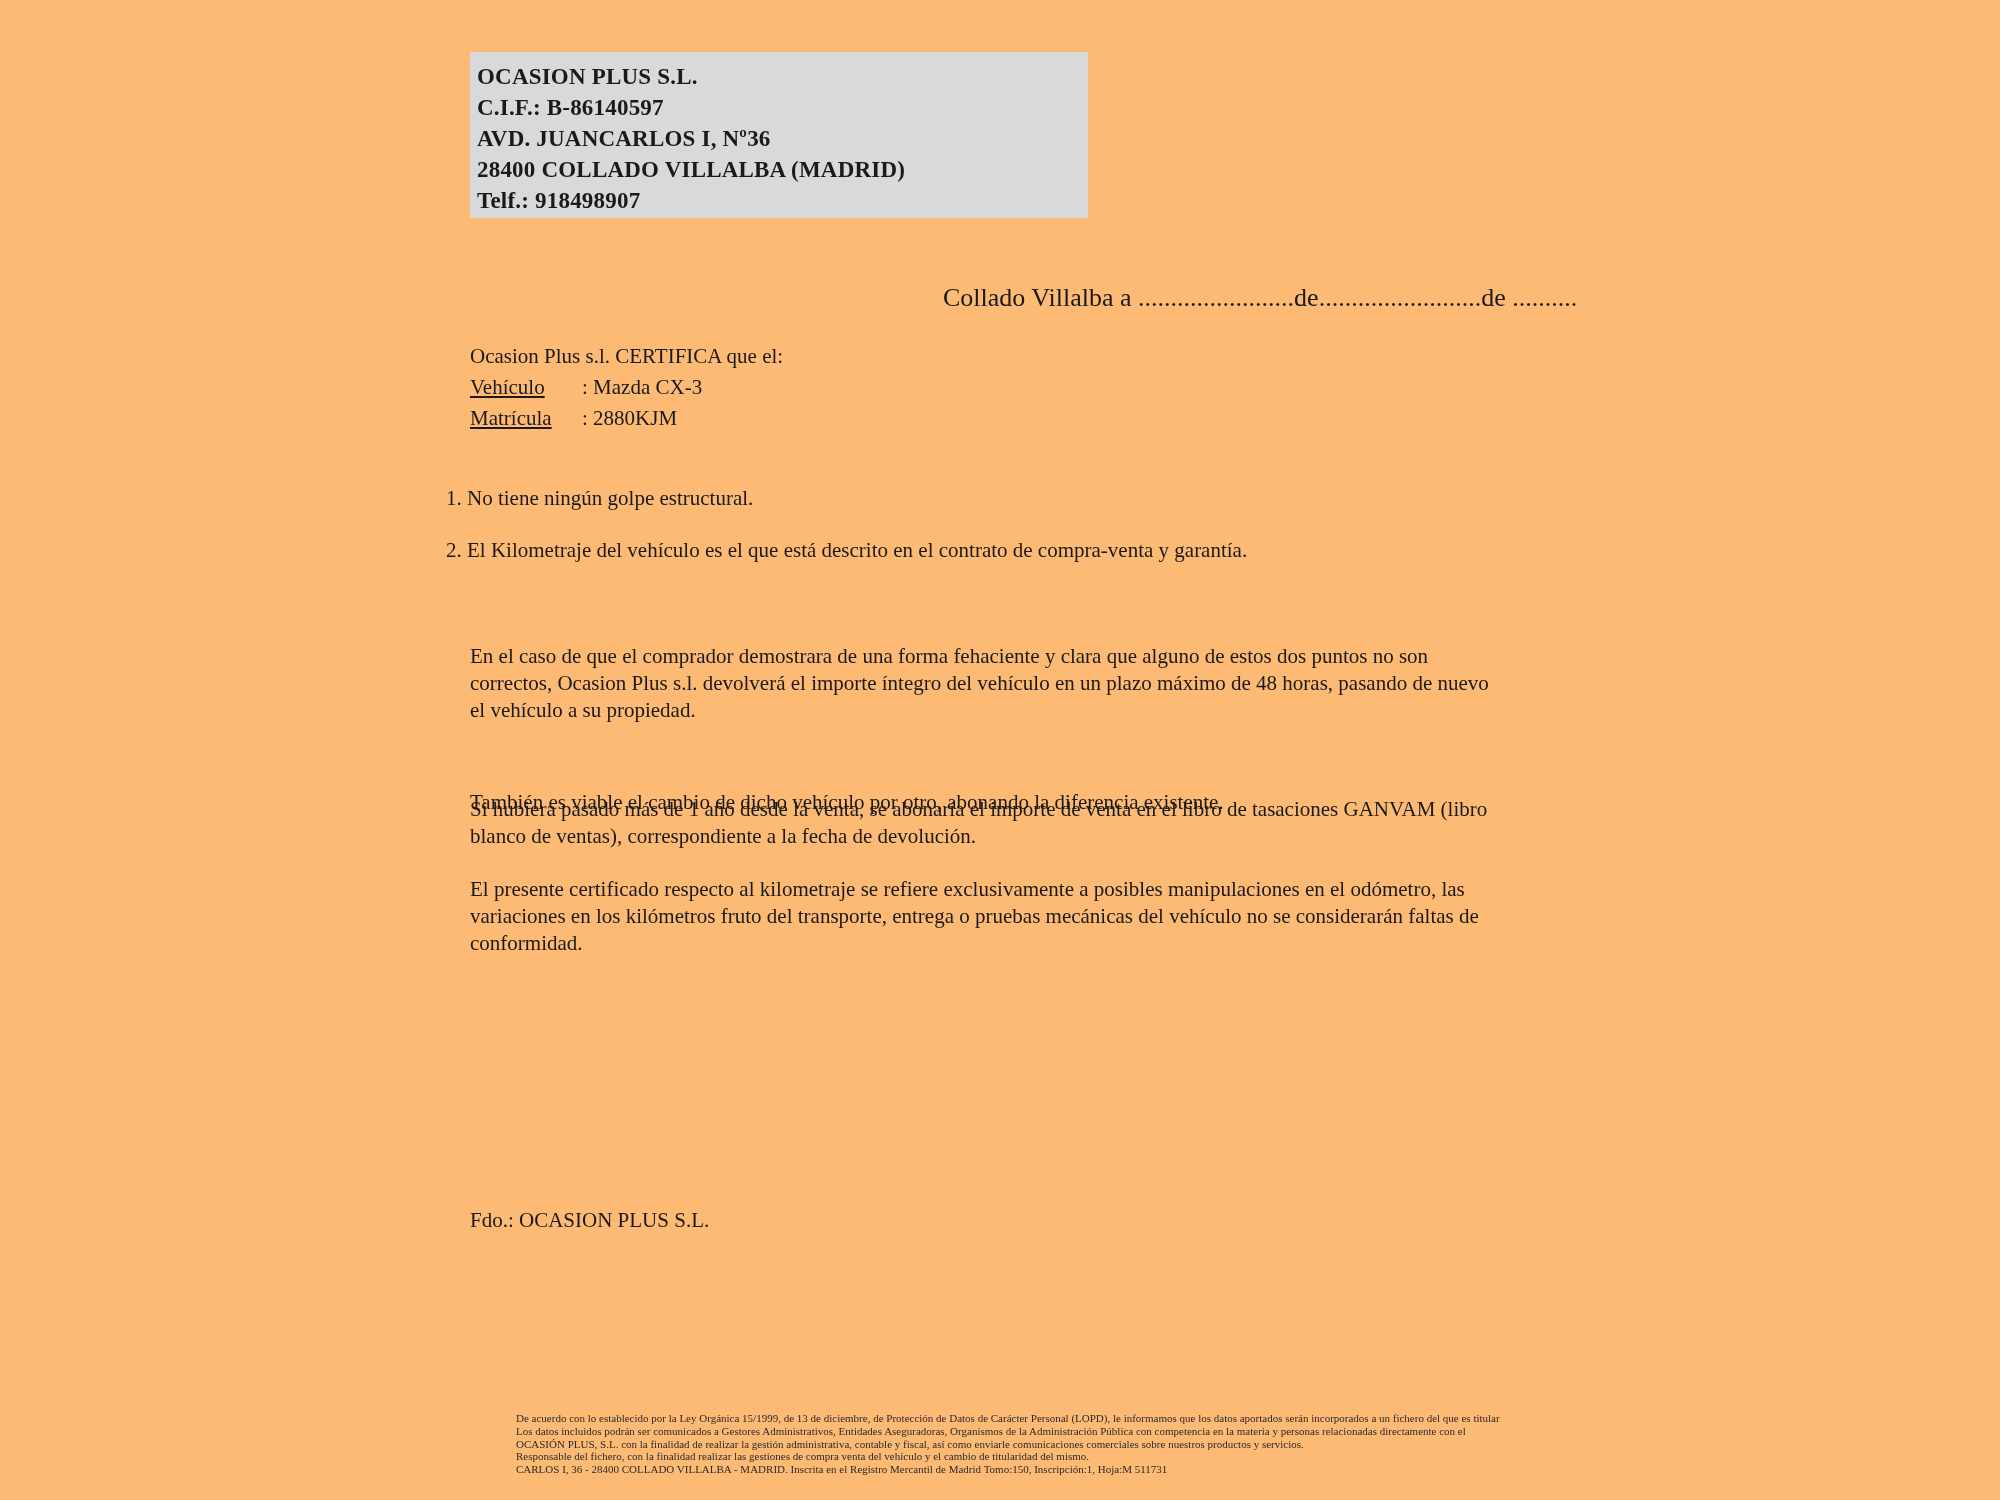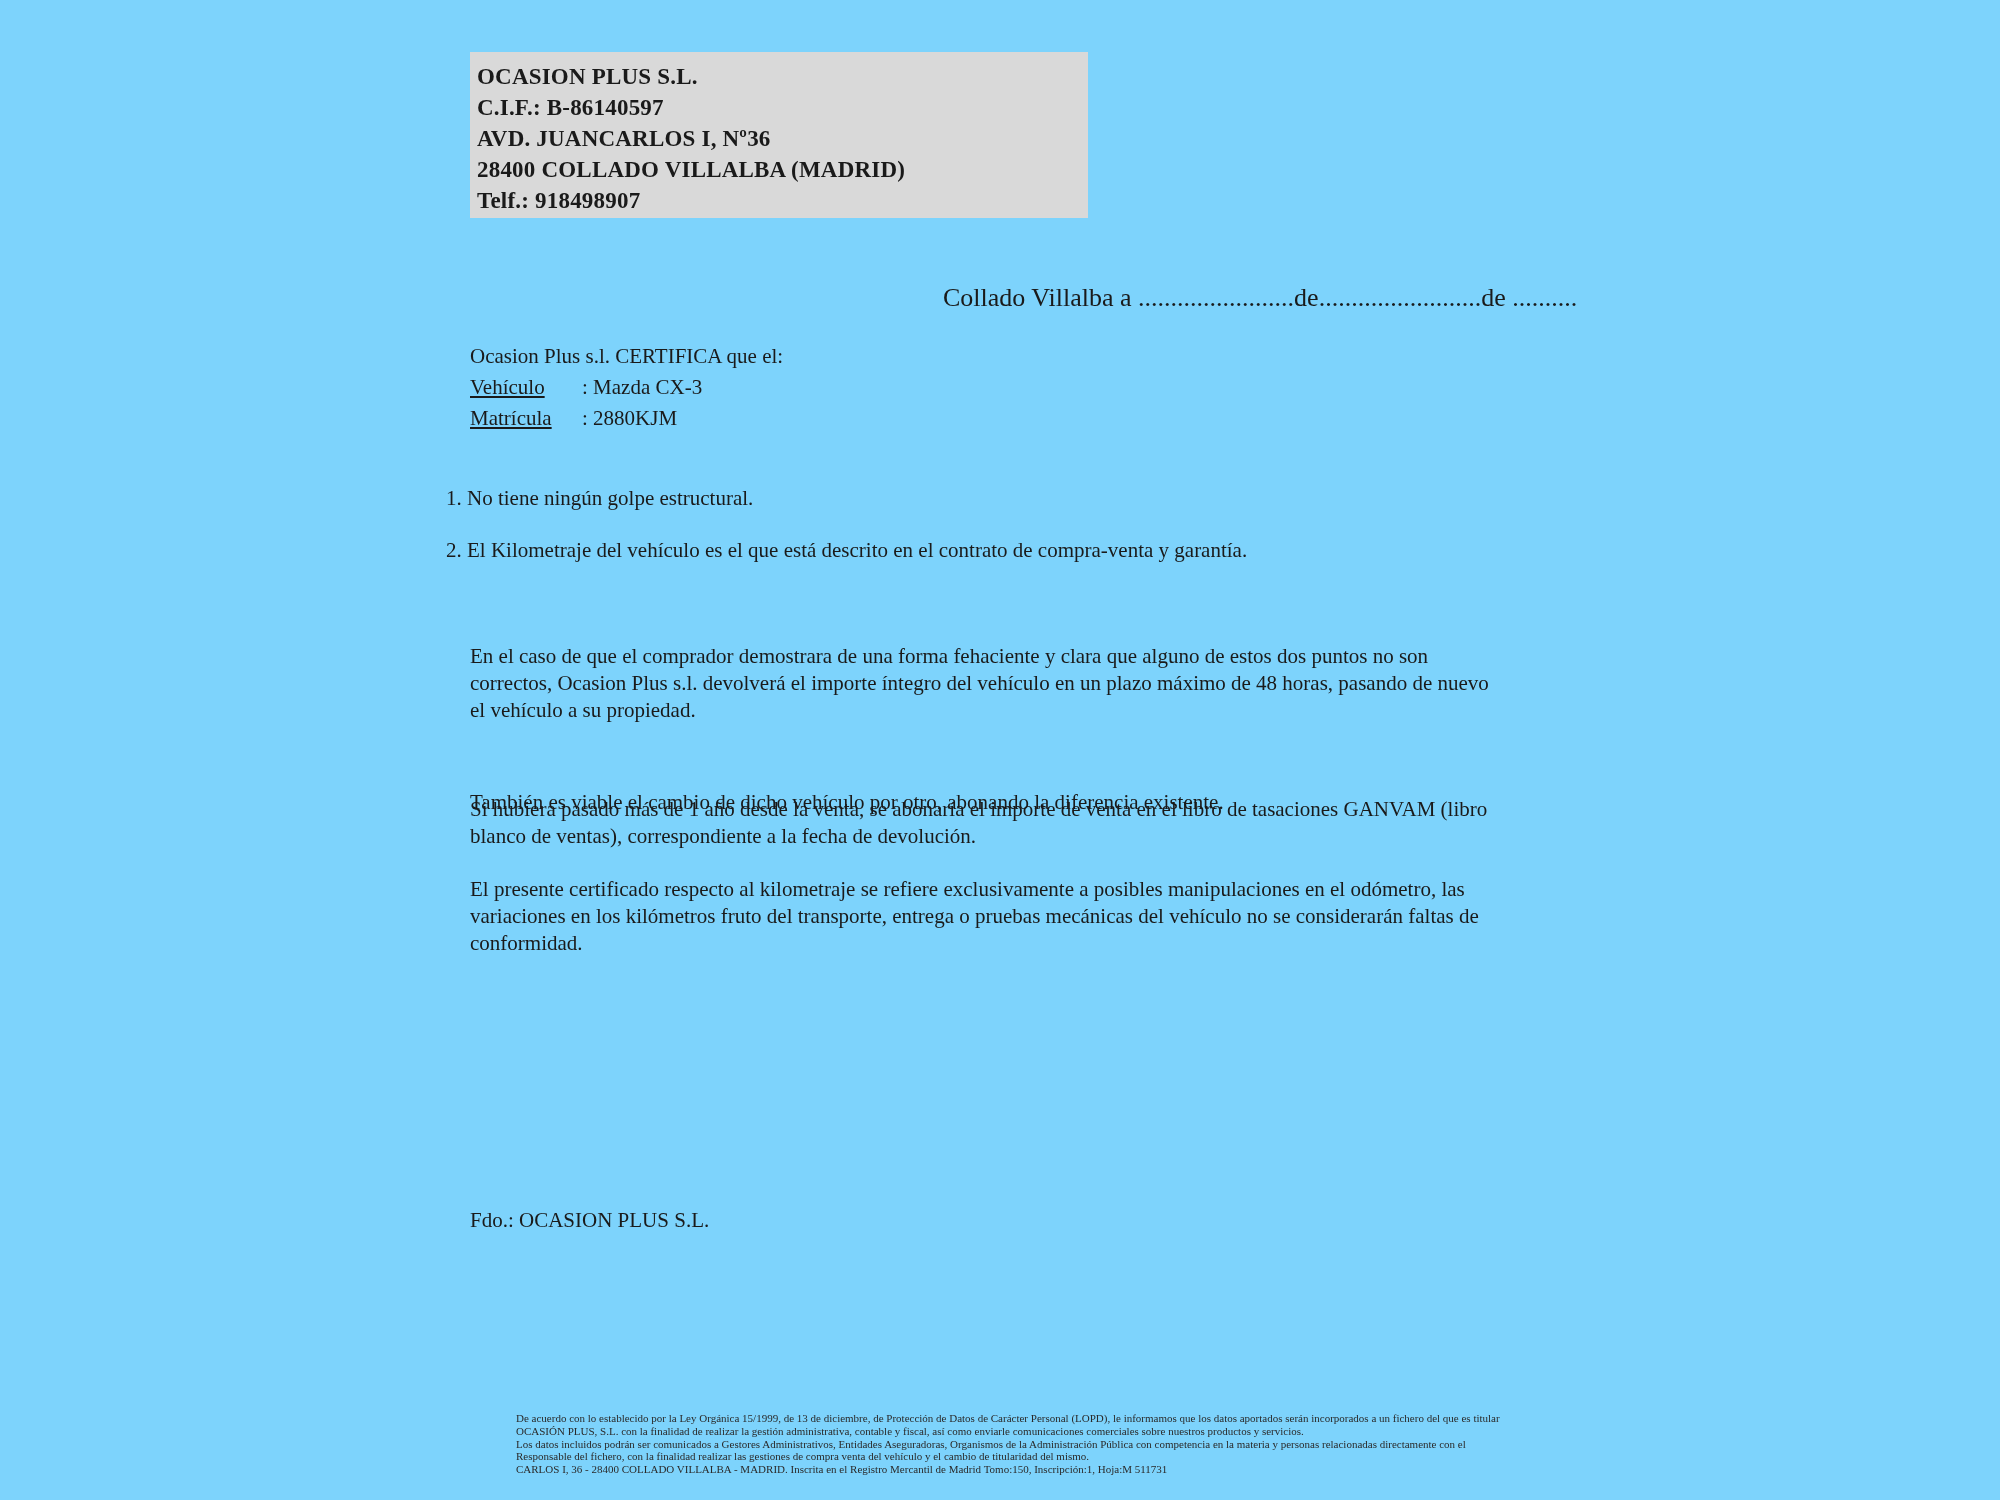--- a/index.html
+++ b/index.html
@@ -4,21 +4,21 @@
 <style>
   html, body {
     margin: 0;
     padding: 0;
     background: #ffffff;
   }
   .page {
     position: relative;
     width: 2000px;
     height: 1500px;
-    background: #7dd3fc;
+    background: #fdba74;
     overflow: hidden;
     font-family: "Liberation Serif", "DejaVu Serif", serif;
     color: #1a1a1a;
   }
   .header-box {
     position: absolute;
     left: 470px;
     top: 52px;
     width: 618px;
     height: 166px;
@@ -121,19 +121,19 @@
 
   <div class="para para-1">En el caso de que el comprador demostrara de una forma fehaciente y clara que alguno de estos dos puntos no son correctos, Ocasion Plus s.l. devolverá el importe íntegro del vehículo en un plazo máximo de 48 horas, pasando de nuevo el vehículo a su propiedad.</div>
   <div class="para para-2">También es viable el cambio de dicho vehículo por otro, abonando la diferencia existente.</div>
   <div class="para para-3">Si hubiera pasado más de 1 año desde la venta, se abonaría el importe de venta en el libro de tasaciones GANVAM (libro blanco de ventas), correspondiente a la fecha de devolución.</div>
   <div class="para para-4">El presente certificado respecto al kilometraje se refiere exclusivamente a posibles manipulaciones en el odómetro, las variaciones en los kilómetros fruto del transporte, entrega o pruebas mecánicas del vehículo no se considerarán faltas de conformidad.</div>
 
   <div class="signature">Fdo.: OCASION PLUS S.L.</div>
 
   <div class="legal-footer">
     <div class="lline">De acuerdo con lo establecido por la Ley Orgánica 15/1999, de 13 de diciembre, de Protección de Datos de Carácter Personal (LOPD), le informamos que los datos aportados serán incorporados a un fichero del que es titular</div>
+    <div class="lline">Los datos incluidos podrán ser comunicados a Gestores Administrativos, Entidades Aseguradoras, Organismos de la Administración Pública con competencia en la materia y personas relacionadas directamente con el</div>
     <div class="lline">OCASIÓN PLUS, S.L. con la finalidad de realizar la gestión administrativa, contable y fiscal, así como enviarle comunicaciones comerciales sobre nuestros productos y servicios.</div>
-    <div class="lline">Los datos incluidos podrán ser comunicados a Gestores Administrativos, Entidades Aseguradoras, Organismos de la Administración Pública con competencia en la materia y personas relacionadas directamente con el</div>
     <div class="lline">Responsable del fichero, con la finalidad realizar las gestiones de compra venta del vehículo y el cambio de titularidad del mismo.</div>
     <div class="lline">CARLOS I, 36 - 28400 COLLADO VILLALBA - MADRID. Inscrita en el Registro Mercantil de Madrid Tomo:150, Inscripción:1, Hoja:M 511731</div>
   </div>
 
 </div>
 
 </body></html>

